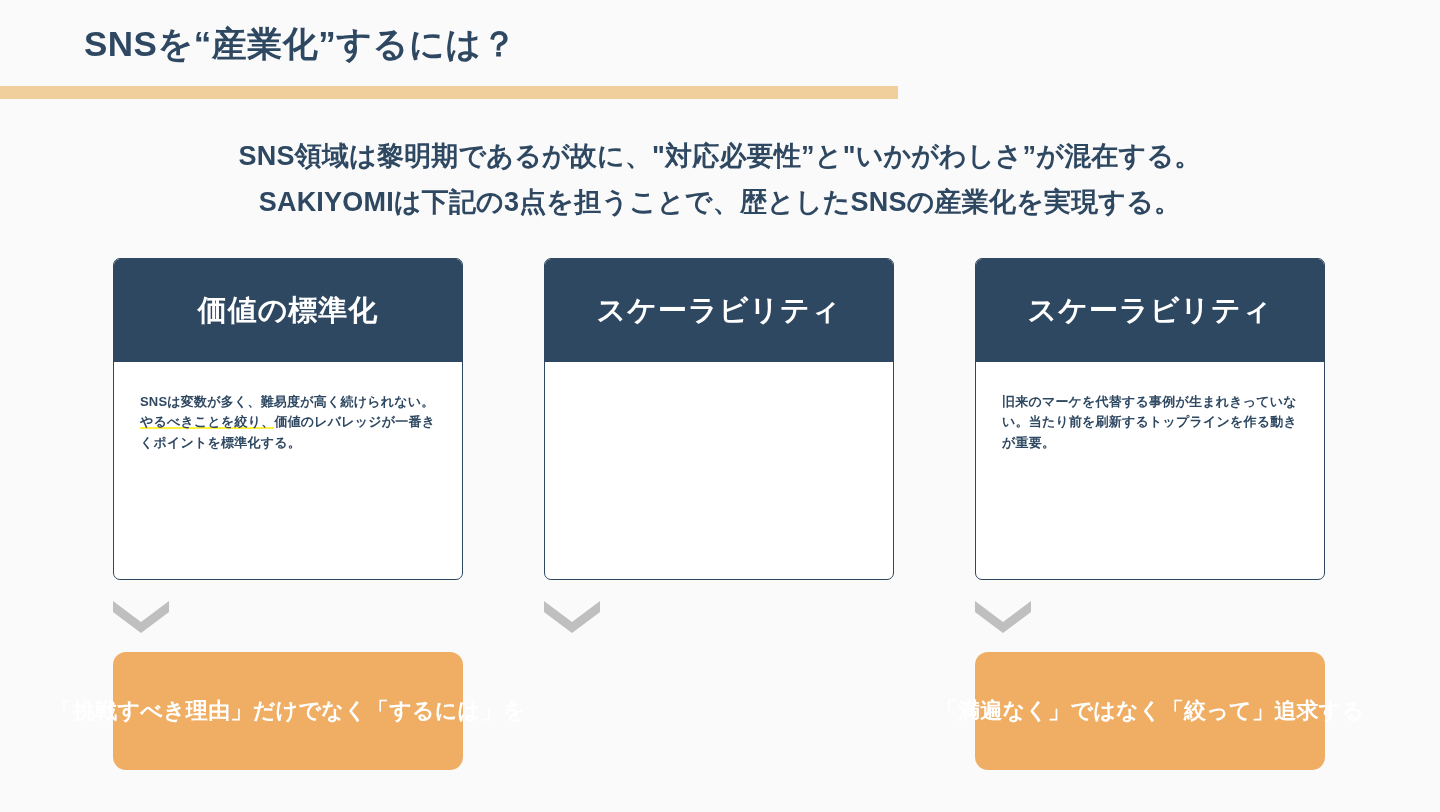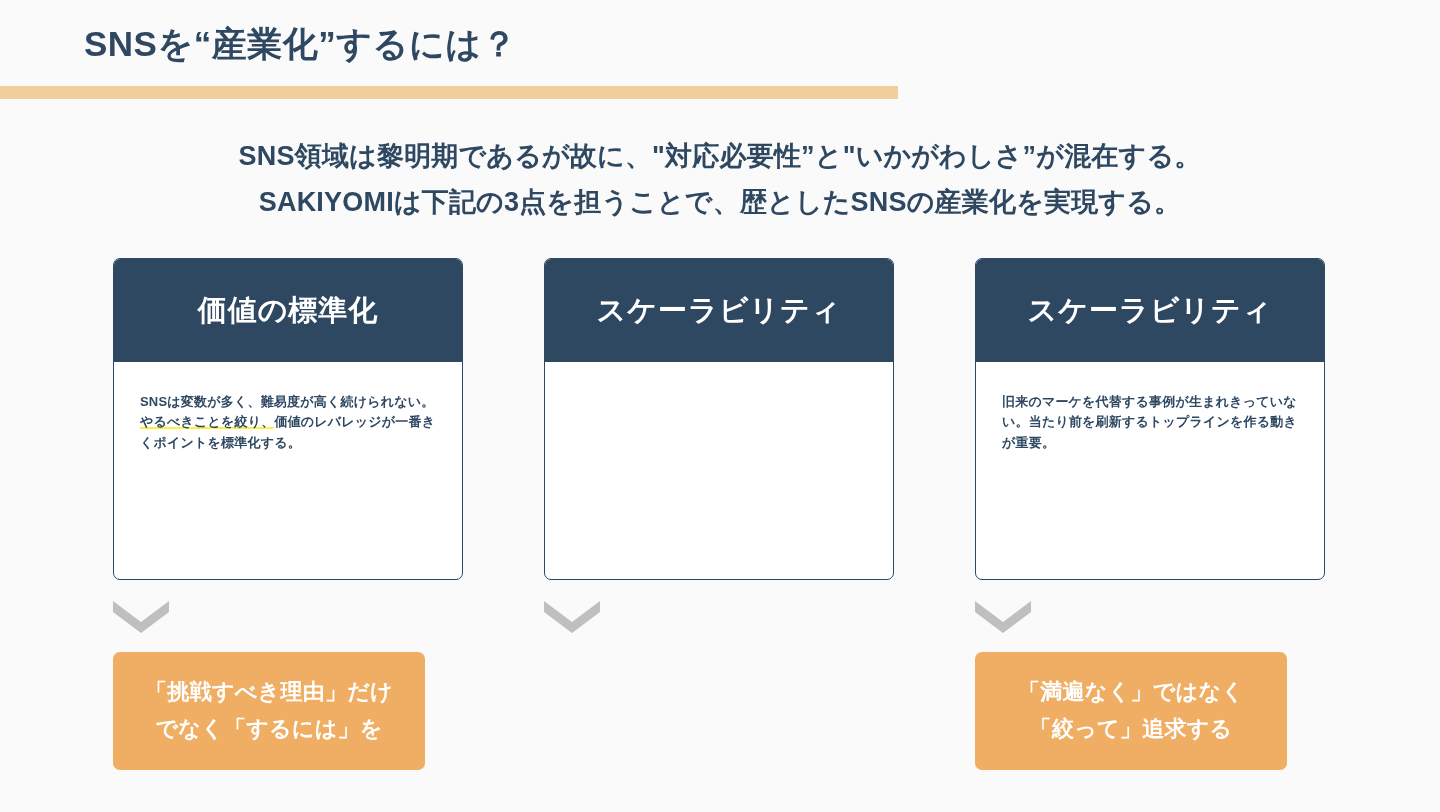--- a/index.html
+++ b/index.html
@@ -131,27 +131,27 @@
   .chevron {
     margin-top: 21px;
     width: 56px;
     height: 32px;
     display: block;
   }
 
   
   .callout {
     margin-top: 19px;
-    width: 312px;
+    width: 350px;
     height: 118px;
-    border-radius: 7px;
+    border-radius: 13px;
     background: #efae63;
     color: #ffffff;
     display: flex;
-    flex-direction: column;
+    flex-direction: row;
     align-items: center;
     justify-content: center;
     font-size: 22px;
     font-weight: bold;
     line-height: 1.66;
     letter-spacing: 0.3px;
     box-sizing: border-box;
     text-align: center;
   }
   .callout-line {

